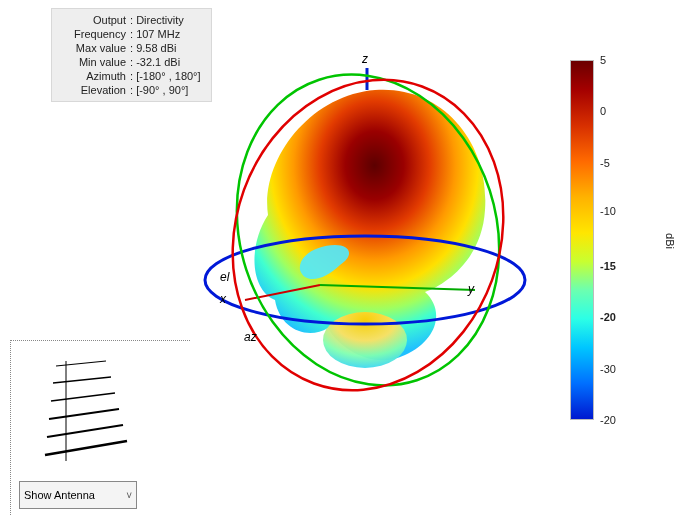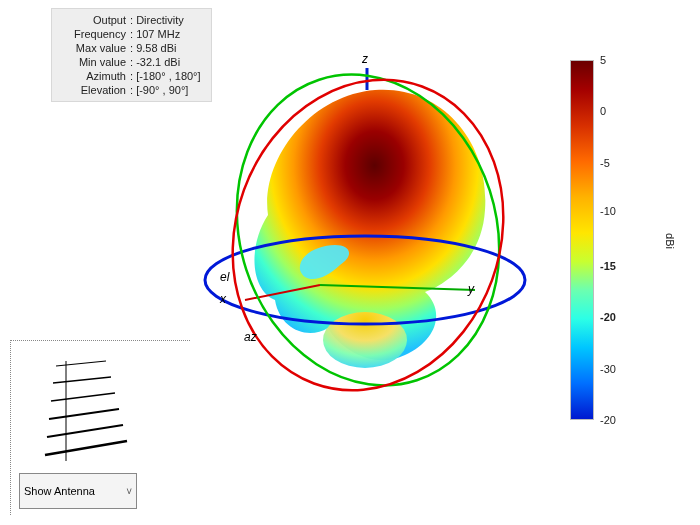--- a/index.html
+++ b/index.html
@@ -75,21 +75,21 @@
     width: 180px; height: 175px;
     border: 1px dotted #888;
     border-right: none;
     border-bottom: none;
     background: #fff;
   }
   .antenna-svg { width: 180px; height: 135px; }
   .dropdown {
     position: absolute;
     left: 8px; bottom: 6px;
-    width: 118px; height: 36px;
+    width: 118px; height: 28px;
     font-size: 11px;
     border: 1px solid #888;
     background: #f4f4f4;
     padding-left: 4px;
     display: flex; align-items: center; justify-content: space-between;
     cursor: pointer;
   }
   .dropdown .chev { font-size: 10px; padding-right: 4px; color: #555; }
   .axis-label {
     position: absolute;

